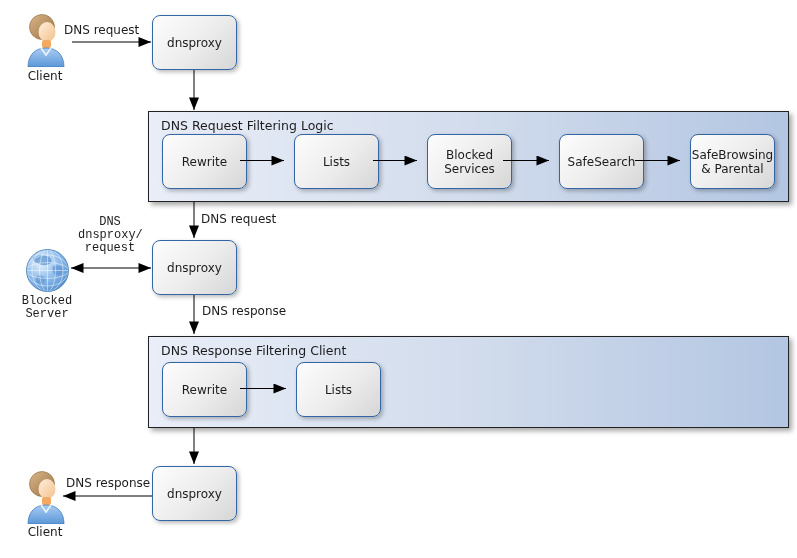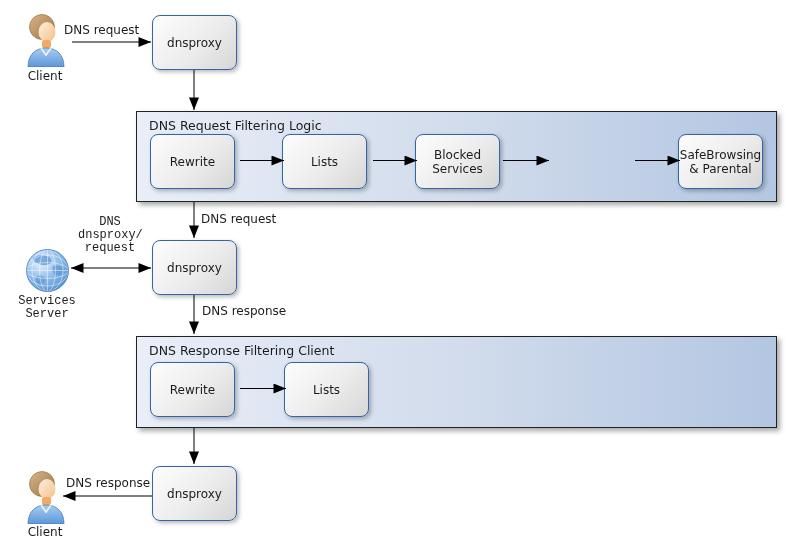--- a/index.html
+++ b/index.html
@@ -22,21 +22,21 @@
     box-shadow:2px 2px 4px rgba(0,0,0,0.28);
     display:flex;align-items:center;justify-content:center;
     text-align:center;
     font-size:12px;line-height:14px;
     padding:0 2px;
     z-index:3;
   }
   
   .group{
     position:absolute;
-    left:136px;width:641px;
+    left:148px;width:641px;
     box-sizing:border-box;
     border:1px solid #222222;
     background:linear-gradient(to right,#e9eef8 0%,#d2dcec 50%,#b3c6e2 100%);
     box-shadow:3px 3px 5px rgba(0,0,0,0.35);
     z-index:1;
   }
   .group-title{
     position:absolute;left:12px;top:6px;
     font-size:12.5px;color:#1c1c1c;
   }
@@ -120,20 +120,23 @@
   <div class="group" style="top:111px;height:91px;">
     <div class="group-title">DNS Request Filtering Logic</div>
     <div class="node" style="left:13px;top:22px;">
       <span>Rewrite</span>
     </div>
     <div class="node" style="left:145px;top:22px;">
       <span>Lists</span>
     </div>
     <div class="node" style="left:278px;top:22px;">
       <span>Blocked Services</span>
+    </div>
+    <div class="node" style="left:410px;top:22px;">
+      <span>SafeSearch</span>
     </div>
     <div class="node" style="left:541px;top:22px;">
       <span>SafeBrowsing &amp; Parental</span>
     </div>
   </div>
 
   <div class="edge-label" style="left:201px;top:213px;">DNS request</div>
 
   <div class="icon" style="left:25px;top:248px;">
     <svg width="45" height="45" viewBox="0 0 45 45">
@@ -158,21 +161,21 @@
           <ellipse cx="22.5" cy="22.5" rx="21" ry="8"></ellipse>
           <ellipse cx="22.5" cy="22.5" rx="21" ry="15.5"></ellipse>
           <line x1="1.5" y1="22.5" x2="43.5" y2="22.5"></line>
           <line x1="22.5" y1="1.5" x2="22.5" y2="43.5"></line>
         </g>
       </g>
       <circle cx="22.5" cy="22.5" r="21" fill="none" stroke="#3c78b4" stroke-width="0.8"></circle>
     </svg>
   </div>
   <div class="actor-label multiline" style="left:11px;top:295px;width:72px;">
-    <div>Services</div>
+    <div>Blocked</div>
     <div>Server</div>
   </div>
 
   <div class="edge-label multiline" style="left:78px;top:216px;width:64px;">
     <div>DNS</div>
     <div>dnsproxy/</div>
     <div>request</div>
   </div>
 
   <div class="node" style="left:152px;top:240px;">

